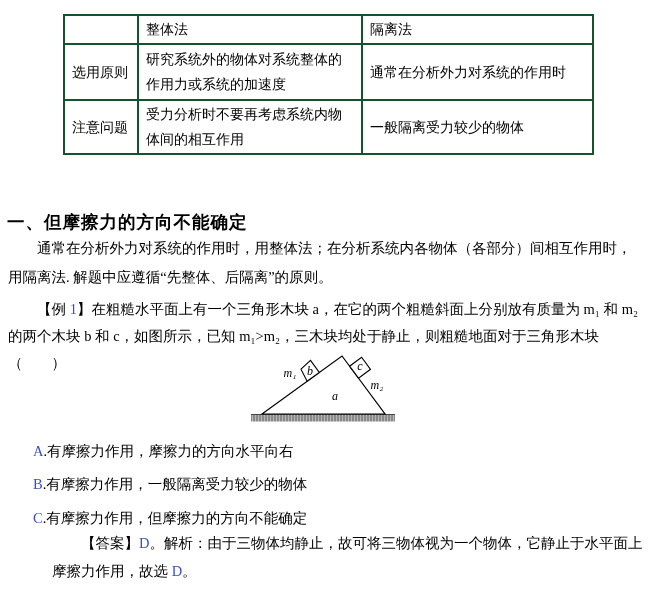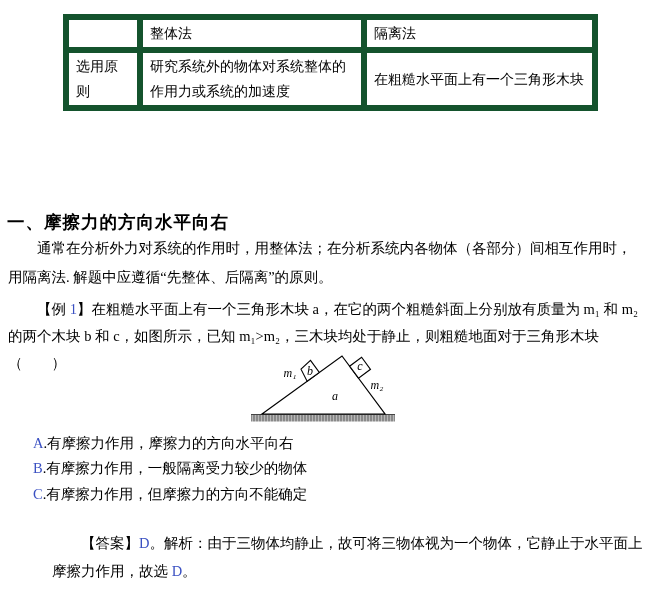--- a/index.html
+++ b/index.html
@@ -10,21 +10,21 @@
     color:#000;
     font-size:14.5px;
     overflow:hidden;
   }
   .doc-table {
     position:absolute; left:63px; top:14px; width:529px;
     border-collapse:collapse; table-layout:fixed;
     font-size:14px;
   }
   .doc-table td {
-    border:6px solid #14532d;
+    border:2px solid #14532d;
     padding:1px 7px;
     vertical-align:middle;
     line-height:25px;
   }
   tr.r-head td { height:26px; }
   tr.r1 td { height:50px; }
   tr.r2 td { height:56px; }
   tr.r3 td { height:47px; }
 
   .heading {
@@ -37,21 +37,21 @@
     position:absolute; left:8px; width:634px;
     text-indent:2em; line-height:28.5px;
   }
   .intro   { top:234px; }
   .example { top:296px; line-height:27px; }
   .answer  { top:529px; line-height:28px;margin-left:44px; }
 
   .figure { position:absolute; left:244px; top:346px; width:170px; height:82px; }
 
   .options { position:absolute; left:33px; top:431px; line-height:25.4px; }
-  .option  { white-space:nowrap; }
+  .option  { white-space:nowrap;margin-top:8px; }
 
   .seg-s { font-family:"Liberation Serif","DejaVu Serif",serif; }
   .seg-l { font-family:"Liberation Serif","DejaVu Serif",serif; color:#3a50c2; }
 
   svg text {
     font-family:"Liberation Serif","DejaVu Serif",serif;
     font-style:italic; font-size:12px; fill:#000;
   }
 </style>
 </head>
@@ -67,26 +67,31 @@
       </colgroup>
     <tbody>
       <tr class="r-head">
         <td></td>
         <td>整体法</td>
         <td>隔离法</td>
       </tr>
       <tr class="r2">
         <td>选用原则</td>
         <td>研究系统外的物体对系统整体的作用力或系统的加速度</td>
-        <td>在粗糙水平面上有一个三角形木块</td>
+        <td>通常在分析外力对系统的作用时</td>
+      </tr>
+      <tr class="r3">
+        <td>注意问题</td>
+        <td>受力分析时不要再考虑系统内物体间的相互作用</td>
+        <td>一般隔离受力较少的物体</td>
       </tr>
     </tbody>
   </table>
 
-  <h2 class="heading">一、摩擦力的方向水平向右</h2>
+  <h2 class="heading">一、但摩擦力的方向不能确定</h2>
 
   <p class="para intro">通常在分析外力对系统的作用时，用整体法；在分析系统内各物体（各部分）间相互作用时，用隔离法. 解题中应遵循“先整体、后隔离”的原则。</p>
 
   <p class="para example"><span class="seg-z">【例 </span><span class="seg-l">1</span><span class="seg-z">】在粗糙水平面上有一个三角形木块 </span><span class="seg-s">a</span><span class="seg-z">，在它的两个粗糙斜面上分别放有质量为 </span><span class="seg-s">m₁</span><span class="seg-z"> 和 </span><span class="seg-s">m₂</span><span class="seg-z"> 的两个木块 </span><span class="seg-s">b</span><span class="seg-z"> 和 </span><span class="seg-s">c</span><span class="seg-z">，如图所示，已知 </span><span class="seg-s">m₁</span><span class="seg-s">&gt;</span><span class="seg-s">m₂</span><span class="seg-z">，三木块均处于静止，则粗糙地面对于三角形木块（　　）</span></p>
 
   <div class="figure">
     <svg width="170" height="82" viewBox="0 0 170 82">
       <defs>
         <pattern id="hatch" width="3" height="8" patternUnits="userSpaceOnUse">
           <rect width="3" height="8" fill="#b8b8b8"></rect>

